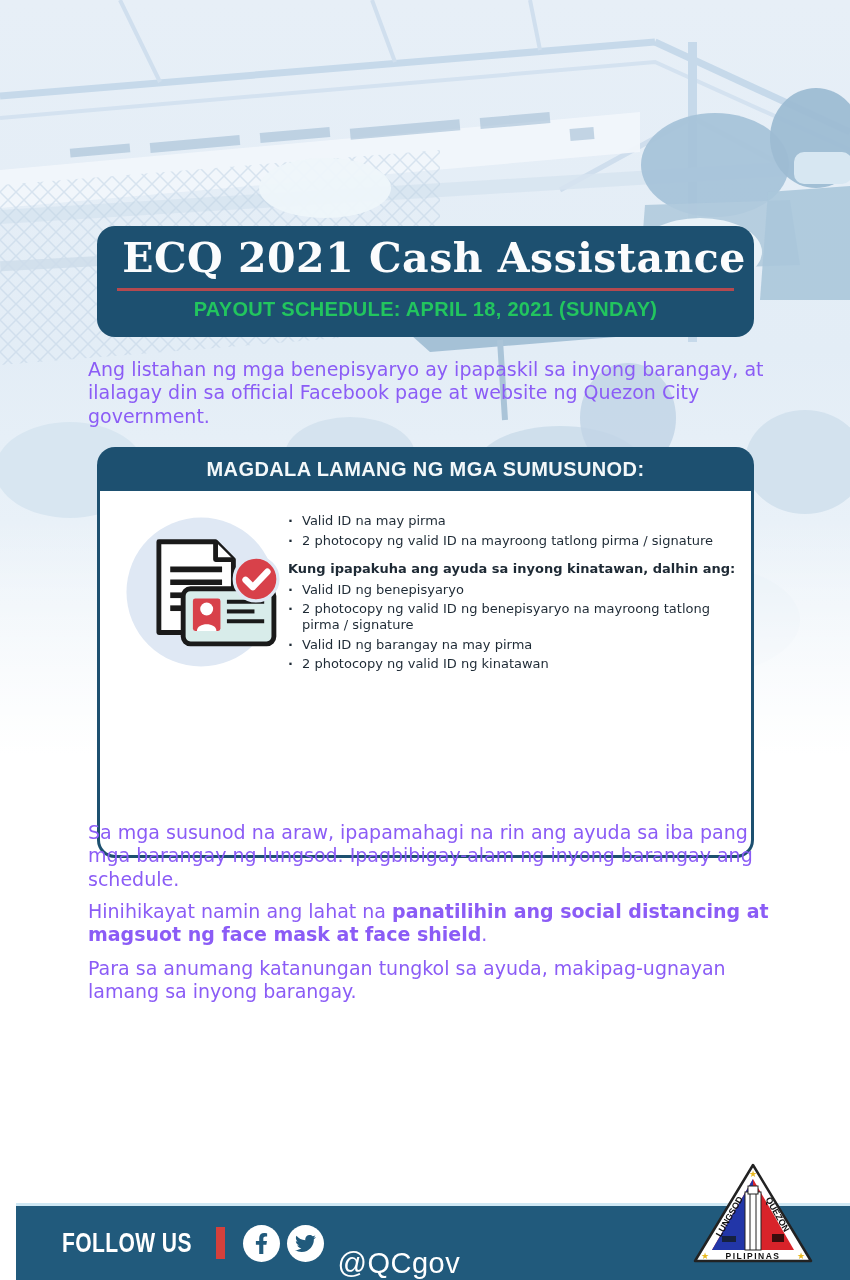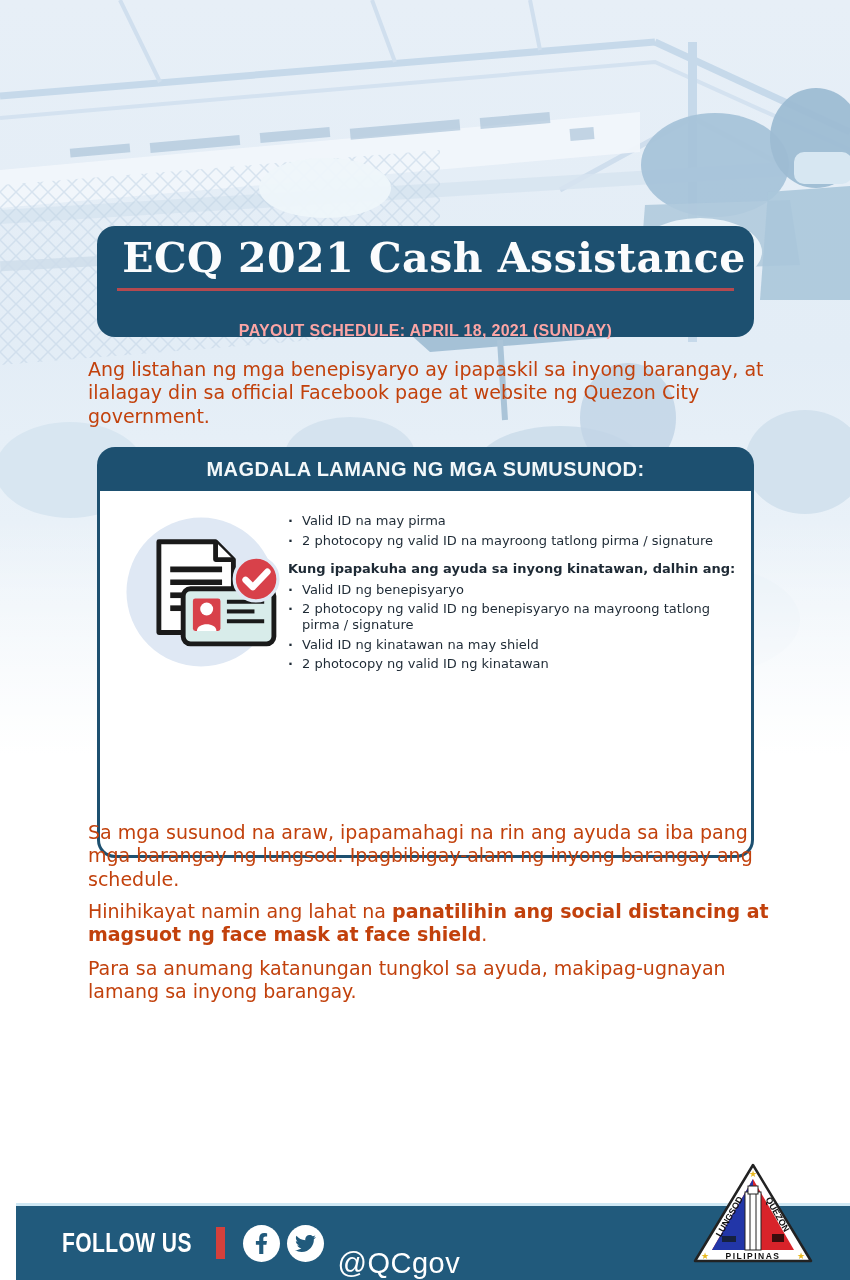--- a/index.html
+++ b/index.html
@@ -13,23 +13,23 @@
   .photo-bg svg{display:block;}
   .photo-fade{position:absolute;left:0;top:520px;width:850px;height:260px;
     background:linear-gradient(180deg,rgba(255,255,255,0) 0%,#ffffff 90%);}
   
   .banner{position:absolute;left:97px;top:226px;width:657px;height:111px;
     background:#1d5070;border-radius:18px;box-sizing:border-box;text-align:center;}
   .banner-title{font-family:"DejaVu Serif",serif;font-weight:bold;font-size:41px;
     line-height:48px;color:#fbfcfd;margin-top:8px;letter-spacing:.5px;padding-left:17px;}
   .banner-rule{position:absolute;left:20px;right:20px;top:62px;height:3px;background:#b5494f;}
   .banner-sub{position:absolute;left:0;right:0;top:72px;font-family:"Liberation Sans",sans-serif;
-    font-weight:bold;font-size:16px;color:#fca5a5;letter-spacing:.3px;margin-top:24px;}
-  
-  .para{position:absolute;left:88px;width:700px;font-size:19px;line-height:1.23;color:#c2410c;}
+    font-weight:bold;font-size:20px;color:#22c55e;letter-spacing:.3px;}
+  
+  .para{position:absolute;left:88px;width:700px;font-size:19px;line-height:1.23;color:#8b5cf6;}
   .para b{font-weight:bold;}
   .p-intro{top:358px;}
   .p-schedule{top:821px;}
   .p-reminder{top:900px;}
   .p-contact{top:957px;}
   
   .card{position:absolute;left:97px;top:447px;width:657px;height:411px;box-sizing:border-box;}
   .card-header{height:44px;background:#1d5070;border-radius:18px 18px 0 0;
     display:flex;align-items:center;justify-content:center;
     font-family:"Liberation Sans",sans-serif;font-weight:bold;font-size:20px;
@@ -154,21 +154,21 @@
       </svg>
       <div class="card-text">
         <ul class="req-list">
           <li>Valid ID na may pirma</li>
           <li>2 photocopy ng valid ID na mayroong tatlong pirma / signature</li>
         </ul>
         <div class="rep-heading">Kung ipapakuha ang ayuda sa inyong kinatawan, dalhin ang:</div>
         <ul class="req-list">
           <li>Valid ID ng benepisyaryo</li>
           <li>2 photocopy ng valid ID ng benepisyaryo na mayroong tatlong pirma / signature</li>
-          <li>Valid ID ng kinatawan na may shield</li>
+          <li>Valid ID ng barangay na may pirma</li>
           <li>2 photocopy ng valid ID ng kinatawan</li>
         </ul>
       </div>
     </div>
   </div>
 
   <div class="para p-schedule">Sa mga susunod na araw, ipapamahagi na rin ang ayuda sa iba pang mga barangay ng lungsod. Ipagbibigay-alam ng inyong barangay ang schedule.</div>
   <div class="para p-reminder"><span>Hinihikayat namin ang lahat na </span><b>panatilihin ang social distancing at magsuot ng face mask at face shield</b><span>.</span></div>
   <div class="para p-contact">Para sa anumang katanungan tungkol sa ayuda, makipag-ugnayan lamang sa inyong barangay.</div>
 

